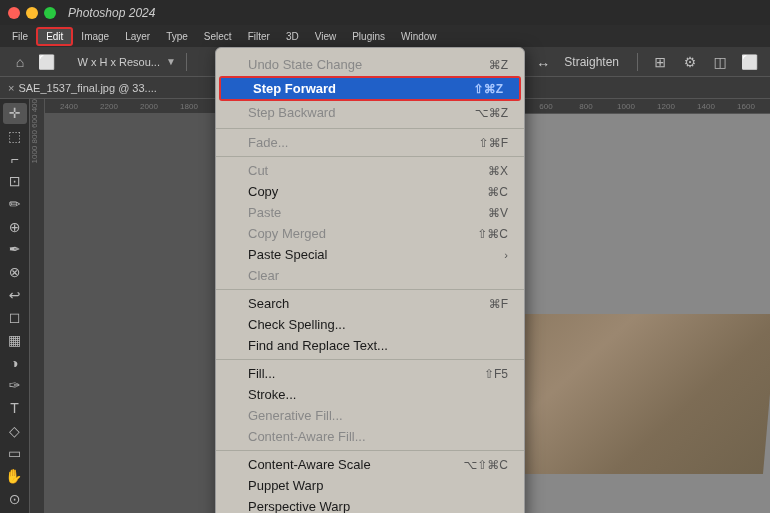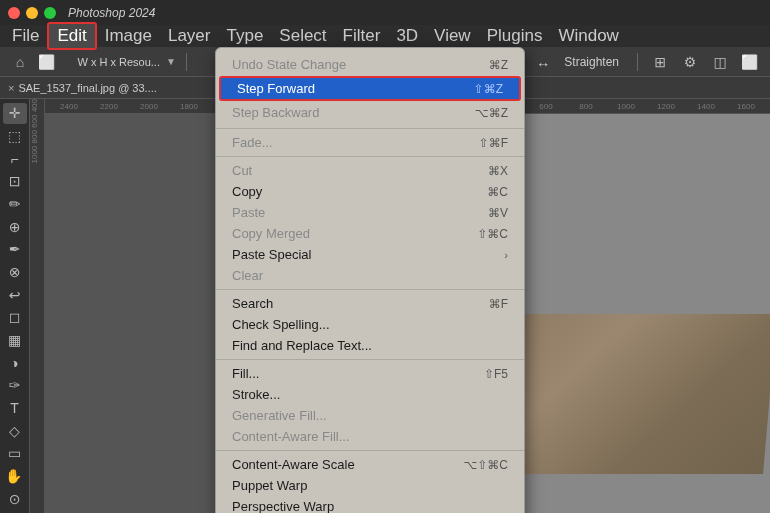--- a/index.html
+++ b/index.html
@@ -57,21 +57,21 @@
       background: #2d2d2d;
       display: flex;
       align-items: center;
       padding: 0 4px;
       position: relative;
       z-index: 100;
     }
     .menu-item {
       padding: 2px 8px;
       color: #ccc;
-      font-size: 17px;
+      font-size: 10px;
       cursor: pointer;
       border-radius: 3px;
     }
     .menu-item.active {
       background: #4a4a4a;
       color: white;
       border: 1px solid #888;
       border-radius: 3px;
     }
 
@@ -251,21 +251,21 @@
     }
     .dropdown-item.highlighted {
       background: #2060c8;
       color: white;
     }
     .dropdown-item.grayed {
       color: #888;
       cursor: default;
     }
 
-    .item-label { flex: 1; }
+    .item-label { flex: 1; margin-left: 16px; }
     .item-shortcut {
       color: #555;
       font-size: 12px;
       margin-left: 20px;
     }
     .dropdown-item.highlighted .item-shortcut {
       color: #aac8ff;
     }
     .item-arrow {
       color: #555;
@@ -394,21 +394,21 @@
 
 <div class="dropdown-overlay">
   <div class="dropdown-menu">
 
     <div class="menu-section">
       <div class="dropdown-item grayed">
         <span class="item-label">Undo State Change</span>
         <span class="item-shortcut">⌘Z</span>
       </div>
 
-      <div style="border: 2px solid #e03030; border-radius: 3px; margin: 1px 3px;">
+      <div style="border: 2px solid #e03030; border-radius: 3px; margin: 1px 3px; font-weight: bold;">
         <div class="dropdown-item highlighted">
           <span class="item-label">Step Forward</span>
           <span class="item-shortcut">⇧⌘Z</span>
         </div>
       </div>
       <div class="dropdown-item grayed">
         <span class="item-label">Step Backward</span>
         <span class="item-shortcut">⌥⌘Z</span>
       </div>
     </div>

